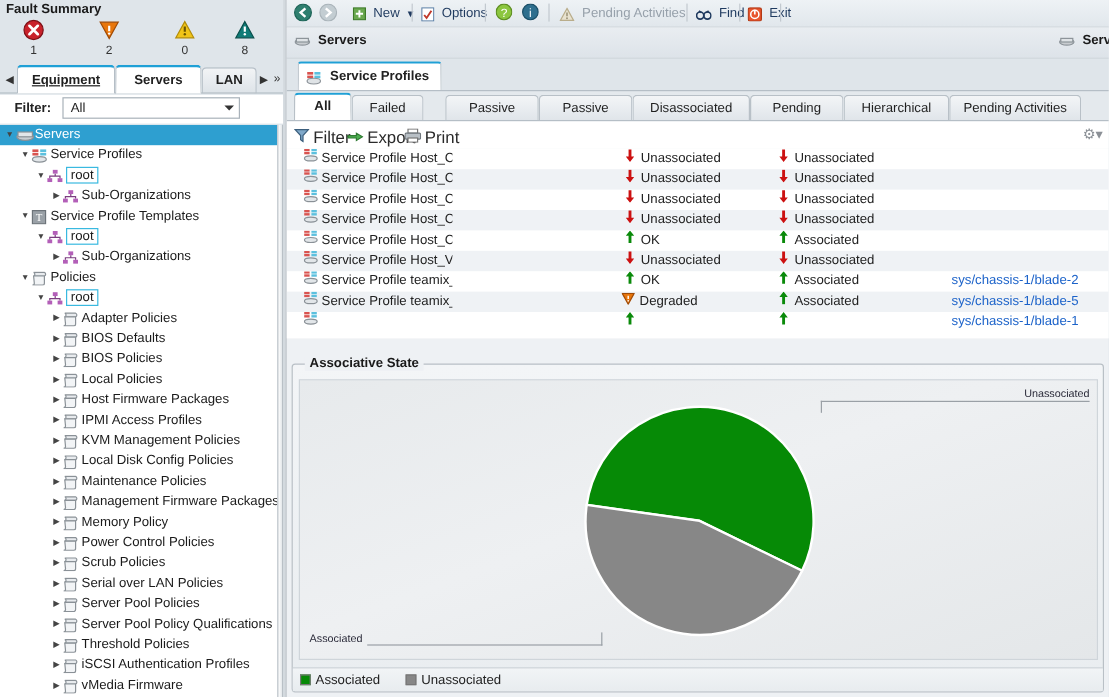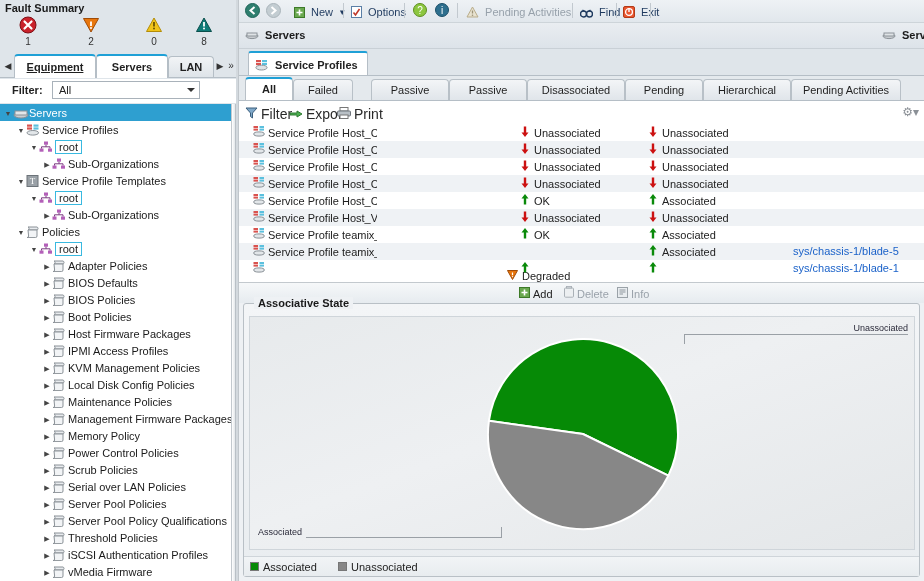--- a/index.html
+++ b/index.html
@@ -360,21 +360,21 @@
               <path d="M2 1 h9 a1.6 1.6 0 0 1 0 3 h-9 a1.6 1.6 0 0 0 0 -3 z" fill="#e8ebee" stroke="#8a9197"></path>
               <path d="M2 4 h9 v6 a1.6 1.6 0 0 1 -1.6 1.6 h-8.4 a1.6 1.6 0 0 0 1.6 -1.6 z" fill="#f2f4f6" stroke="#8a9197"></path>
             </svg></span><span class="tlabel">BIOS Defaults</span></div>
         <div class="tnode" style="padding-left: 42px;"><span class="twist">▶</span><span class="ticon"><svg width="14" height="12" viewBox="0 0 14 12">
               <path d="M2 1 h9 a1.6 1.6 0 0 1 0 3 h-9 a1.6 1.6 0 0 0 0 -3 z" fill="#e8ebee" stroke="#8a9197"></path>
               <path d="M2 4 h9 v6 a1.6 1.6 0 0 1 -1.6 1.6 h-8.4 a1.6 1.6 0 0 0 1.6 -1.6 z" fill="#f2f4f6" stroke="#8a9197"></path>
             </svg></span><span class="tlabel">BIOS Policies</span></div>
         <div class="tnode" style="padding-left: 42px;"><span class="twist">▶</span><span class="ticon"><svg width="14" height="12" viewBox="0 0 14 12">
               <path d="M2 1 h9 a1.6 1.6 0 0 1 0 3 h-9 a1.6 1.6 0 0 0 0 -3 z" fill="#e8ebee" stroke="#8a9197"></path>
               <path d="M2 4 h9 v6 a1.6 1.6 0 0 1 -1.6 1.6 h-8.4 a1.6 1.6 0 0 0 1.6 -1.6 z" fill="#f2f4f6" stroke="#8a9197"></path>
-            </svg></span><span class="tlabel">Boot Policies</span></div>
+            </svg></span><span class="tlabel">Local Policies</span></div>
         <div class="tnode" style="padding-left: 42px;"><span class="twist">▶</span><span class="ticon"><svg width="14" height="12" viewBox="0 0 14 12">
               <path d="M2 1 h9 a1.6 1.6 0 0 1 0 3 h-9 a1.6 1.6 0 0 0 0 -3 z" fill="#e8ebee" stroke="#8a9197"></path>
               <path d="M2 4 h9 v6 a1.6 1.6 0 0 1 -1.6 1.6 h-8.4 a1.6 1.6 0 0 0 1.6 -1.6 z" fill="#f2f4f6" stroke="#8a9197"></path>
             </svg></span><span class="tlabel">Host Firmware Packages</span></div>
         <div class="tnode" style="padding-left: 42px;"><span class="twist">▶</span><span class="ticon"><svg width="14" height="12" viewBox="0 0 14 12">
               <path d="M2 1 h9 a1.6 1.6 0 0 1 0 3 h-9 a1.6 1.6 0 0 0 0 -3 z" fill="#e8ebee" stroke="#8a9197"></path>
               <path d="M2 4 h9 v6 a1.6 1.6 0 0 1 -1.6 1.6 h-8.4 a1.6 1.6 0 0 0 1.6 -1.6 z" fill="#f2f4f6" stroke="#8a9197"></path>
             </svg></span><span class="tlabel">IPMI Access Profiles</span></div>
         <div class="tnode" style="padding-left: 42px;"><span class="twist">▶</span><span class="ticon"><svg width="14" height="12" viewBox="0 0 14 12">
               <path d="M2 1 h9 a1.6 1.6 0 0 1 0 3 h-9 a1.6 1.6 0 0 0 0 -3 z" fill="#e8ebee" stroke="#8a9197"></path>
@@ -676,31 +676,32 @@
                   <rect x="6.5" y="2.6" width="4.5" height="2" fill="#5bc0de"></rect>
                   <ellipse cx="6" cy="8" rx="5.3" ry="2.1" fill="#e2e6e9" stroke="#8a9197"></ellipse>
                 </svg></span><span style="vertical-align: middle; margin-left: 2px;">Service Profile teamix_I</span></div>
             <div class="cell" style="left: 138px; width: 138px; padding-left: 4px;"></div>
             <div class="cell" style="left: 276px; width: 124px; padding-left: 4px;"><span class="statico"><svg width="8" height="11" viewBox="0 0 8 11">
                   <path d="M4 0 L7.5 4.5 H5.2 V10.5 H2.8 V4.5 H0.5 Z" fill="#0a8a0a"></path>
                 </svg></span><span style="margin-left: 4px; vertical-align: middle;">OK</span></div>
             <div class="cell" style="left: 400px; width: 146px; padding-left: 8px;"><span class="statico"><svg width="8" height="11" viewBox="0 0 8 11">
                   <path d="M4 0 L7.5 4.5 H5.2 V10.5 H2.8 V4.5 H0.5 Z" fill="#0a8a0a"></path>
                 </svg></span><span style="margin-left: 4px; vertical-align: middle;">Associated</span></div>
+            <div class="cell link" style="left: 546px; width: 139px; padding-left: 8px;">sys/chassis-1/blade-2</div>
           </div>
           <div class="trow odd">
             <div class="cell name" style="left: 0px; width: 138px;"><span style="vertical-align: middle;"><svg width="13" height="11" viewBox="0 0 13 11">
                   <rect x="0.5" y="0" width="4.5" height="2" fill="#d9534f"></rect>
                   <rect x="6.5" y="0" width="4.5" height="2" fill="#5bc0de"></rect>
                   <rect x="0.5" y="2.6" width="4.5" height="2" fill="#d9534f"></rect>
                   <rect x="6.5" y="2.6" width="4.5" height="2" fill="#5bc0de"></rect>
                   <ellipse cx="6" cy="8" rx="5.3" ry="2.1" fill="#e2e6e9" stroke="#8a9197"></ellipse>
                 </svg></span><span style="vertical-align: middle; margin-left: 2px;">Service Profile teamix_I</span></div>
             <div class="cell" style="left: 138px; width: 138px; padding-left: 4px;"></div>
-            <div class="cell" style="left: 264px; width: 124px; padding-left: 4px; margin-top: 24px;"><span class="statico"><svg width="11" height="10" viewBox="0 0 11 10">
+            <div class="cell" style="left: 275px; width: 124px; padding-left: 4px;"><span class="statico"><svg width="11" height="10" viewBox="0 0 11 10">
                   <path d="M0.5 0.5 H10.5 L5.5 9.5 Z" fill="#e8760c" stroke="#a04b06"></path>
                   <path d="M5.5 2.5 V5.2" stroke="#fff" stroke-width="1.2"></path>
                   <circle cx="5.5" cy="6.6" r="0.7" fill="#fff"></circle>
                 </svg></span><span style="margin-left: 4px; vertical-align: middle;">Degraded</span></div>
             <div class="cell" style="left: 400px; width: 146px; padding-left: 8px;"><span class="statico"><svg width="8" height="11" viewBox="0 0 8 11">
                   <path d="M4 0 L7.5 4.5 H5.2 V10.5 H2.8 V4.5 H0.5 Z" fill="#0a8a0a"></path>
                 </svg></span><span style="margin-left: 4px; vertical-align: middle;">Associated</span></div>
             <div class="cell link" style="left: 546px; width: 139px; padding-left: 8px;">sys/chassis-1/blade-5</div>
           </div>
           <div class="trow">
@@ -716,34 +717,20 @@
                   <path d="M4 0 L7.5 4.5 H5.2 V10.5 H2.8 V4.5 H0.5 Z" fill="#0a8a0a"></path>
                 </svg></span><span style="margin-left: 4px; vertical-align: middle;"></span></div>
             <div class="cell" style="left: 400px; width: 146px; padding-left: 8px;"><span class="statico"><svg width="8" height="11" viewBox="0 0 8 11">
                   <path d="M4 0 L7.5 4.5 H5.2 V10.5 H2.8 V4.5 H0.5 Z" fill="#0a8a0a"></path>
                 </svg></span><span style="margin-left: 4px; vertical-align: middle;"></span></div>
             <div class="cell link" style="left: 546px; width: 139px; padding-left: 8px;">sys/chassis-1/blade-1</div>
           </div>
         </div>
     </div>
 
-    <div id="table-footer">
-        <div class="fbtn" style="left: 280px;"><span style="vertical-align: middle;"><svg width="11" height="11" viewBox="0 0 11 11">
-              <rect x="0.5" y="0.5" width="10" height="10" fill="#6aa84f" stroke="#3d7a28"></rect>
-              <path d="M5.5 2.5 V8.5 M2.5 5.5 H8.5" stroke="#fff" stroke-width="1.6"></path>
-            </svg></span><span style="vertical-align: middle; margin-left: 3px;">Add</span></div>
-        <div class="fbtn dim" style="left: 325px;"><span style="vertical-align: middle;"><svg width="10" height="12" viewBox="0 0 10 12">
-              <rect x="0.5" y="2" width="9" height="9.2" rx="1" fill="#eceff1" stroke="#aab1b7"></rect>
-              <rect x="2.5" y="0.4" width="5" height="1.6" fill="#dfe3e6" stroke="#aab1b7"></rect>
-            </svg></span><span style="vertical-align: middle; margin-left: 3px;">Delete</span></div>
-        <div class="fbtn dim" style="left: 378px;"><span style="vertical-align: middle;"><svg width="11" height="11" viewBox="0 0 11 11">
-              <rect x="0.5" y="0.5" width="10" height="10" fill="#e8ecef" stroke="#9aa2a8"></rect>
-              <path d="M2.5 3 H8.5 M2.5 5 H8.5 M2.5 7 H6" stroke="#8f979e" stroke-width="1"></path>
-            </svg></span><span style="vertical-align: middle; margin-left: 3px;">Info</span></div>
-      </div>
 
     <div id="chart-group">
       <div id="chart-legend-title">Associative State</div>
       <div id="chart-canvas">
         <svg id="pie-svg" width="666" height="234" viewBox="0 0 666 234">
             <path d="M 333 117 L 238.92 103.78 A 95 95 0 1 1 418.39 158.65 Z" fill="#068a06" stroke="#ffffff" stroke-width="2"></path>
             <path d="M 333 117 L 418.39 158.65 A 95 95 0 0 1 238.92 103.78 Z" fill="#878787" stroke="#ffffff" stroke-width="2"></path>
           </svg>
         <div class="pie-label" id="lbl-unassoc" style="right:6px; top:6px;">Unassociated</div>
         <div class="pie-label" id="lbl-assoc" style="left:8px; bottom:12px;">Associated</div>

